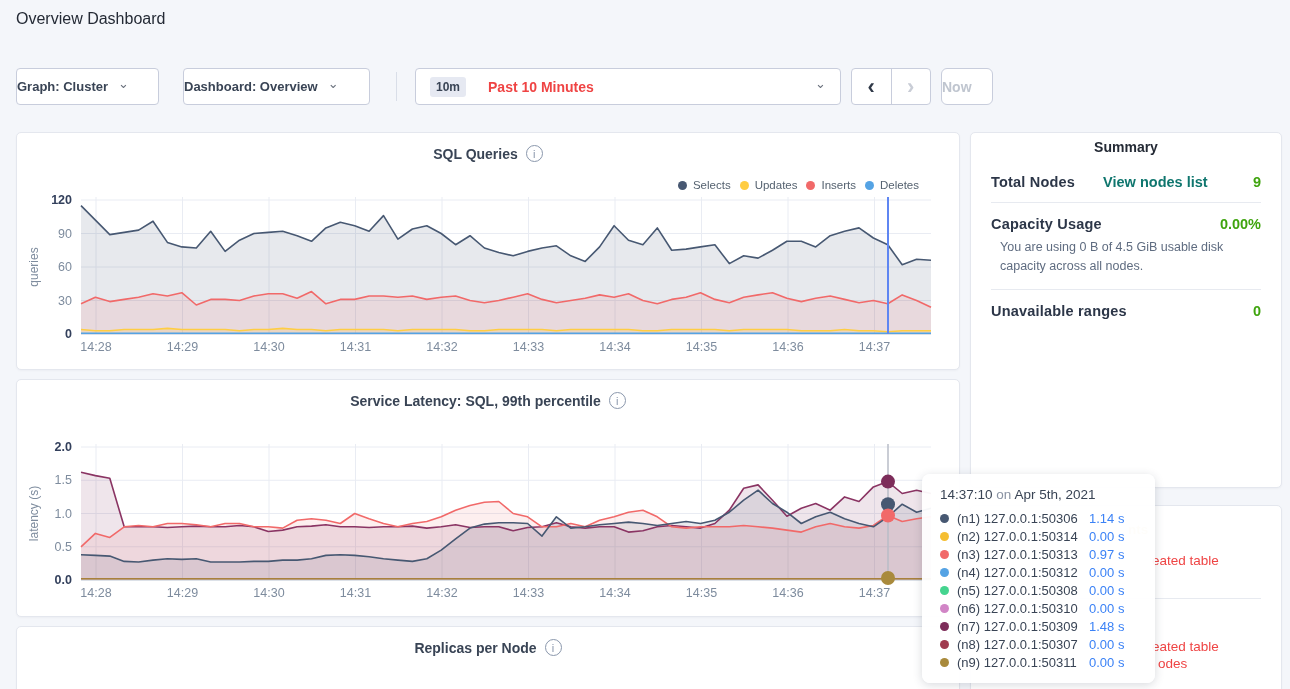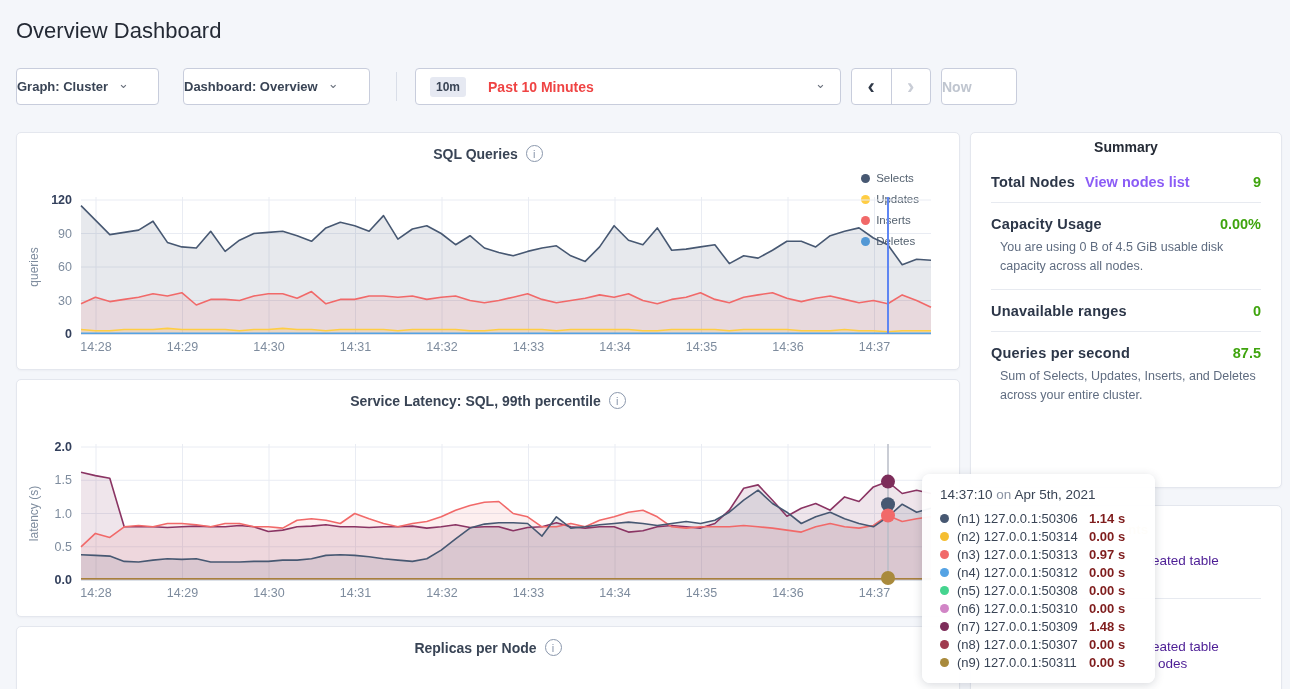--- a/index.html
+++ b/index.html
@@ -1,82 +1,82 @@
 <!DOCTYPE html>
 <html><head>
 <meta charset="utf-8">
 <style>
   * { margin:0; padding:0; box-sizing:border-box; }
   html,body { width:1290px; height:689px; overflow:hidden; }
   body { background:#f4f6fa; font-family:"Liberation Sans", sans-serif; color:#394455; position:relative; }
 
-  .page-title { position:absolute; left:16px; top:18px; font-size:22px; font-weight:500; color:#242a35; }
+  .page-title { position:absolute; left:16px; top:10px; font-size:16px; font-weight:500; color:#242a35; }
 
   
   .ctl-btn { position:absolute; top:68px; height:37px; background:#fff; border:1px solid #c8cddc; border-radius:4px;
              display:flex; align-items:center; justify-content:flex-start; gap:10px; font-size:13px; font-weight:bold;
              color:#394455; cursor:pointer; font-family:inherit; }
   .chev { color:#69707c; font-size:13px; line-height:8px; transform:translateY(-3px); font-weight:normal; }
   #graph-dd { left:16px; width:143px; }
   #dash-dd { left:183px; width:187px; }
   .vdiv { position:absolute; left:396px; top:72px; width:1px; height:29px; background:#d9dee8; }
   #timepicker { left:415px; width:426px; justify-content:flex-end; padding:16px 14px; }
   #timepicker .badge { background:#e6e9f2; color:#394455; font-size:12px; font-weight:bold; border-radius:3px; padding:3px 6px; }
   #timepicker .tlabel { font-size:14px; color:#ef4444; margin-left:12px; }
   #timepicker .chev { margin-left:auto; }
   .arrow-group { position:absolute; left:851px; top:68px; height:37px; width:80px; background:#fff;
                  border:1px solid #c8cddc; border-radius:4px; display:flex; }
   .arrow-group button { flex:1; background:none; border:none; font-size:22px; font-weight:bold; color:#2f3847;
                         cursor:pointer; line-height:33px; font-family:inherit; }
   .arrow-group button + button { border-left:1px solid #c8cddc; color:#c9cdd6; }
-  #now-btn { left:941px; width:76px; color:#bfc5cf; font-size:14px; }
+  #now-btn { left:941px; width:52px; color:#bfc5cf; font-size:14px;border-radius:6px; }
 
   
   .panel { position:absolute; background:#fff; border:1px solid #e4e7ee; border-radius:5px; box-shadow:0 1px 2px rgba(50,60,80,.04); }
   #panel-sql { left:16px; top:132px; width:944px; height:238px; }
   #panel-lat { left:16px; top:379px; width:944px; height:238px; }
   #panel-rep { left:16px; top:626px; width:944px; height:140px; }
   #summary-card { left:970px; top:132px; width:312px; height:356px; }
   #events-card { left:970px; top:505px; width:312px; height:220px; }
 
   .chart-head { position:absolute; top:12px; left:0; right:0; display:flex; align-items:center; justify-content:center; gap:8px; }
   .chart-title { font-size:14px; font-weight:bold; color:#394455; }
   .info-icon { width:17px; height:17px; border:1px solid #8a97ac; border-radius:50%; color:#8a97ac; font-size:11px;
                display:inline-flex; align-items:center; justify-content:center; cursor:pointer; }
-  .legend { position:absolute; top:39px; right:40px; display:flex; gap:9px;flex-direction:column; }
+  .legend { position:absolute; top:46px; right:40px; display:flex; gap:9px; }
   .legend-item { display:flex; align-items:center; gap:6px; font-size:11.5px; color:#556270; }
   .legend-dot { width:9px; height:9px; border-radius:50%; }
   svg.chart { position:absolute; left:0; top:0; }
   svg text { font-family:"Liberation Sans", sans-serif; }
 
   
   #summary-card { padding:2px 20px 10px; }
   .summary-title { text-align:center; font-size:14px; font-weight:bold; color:#242a35; padding:4px 0 6px; }
   .sum-row { padding:13px 0 12px; border-bottom:1px solid #e7eaf0; }
   .sum-row:last-child { border-bottom:none; }
   .sum-head { display:flex; align-items:flex-end; gap:10px; }
   .sum-label { font-size:14.5px; font-weight:bold; color:#2c3648; letter-spacing:.2px; }
-  .sum-link { font-size:14.5px; font-weight:bold; color:#8b5cf6; text-decoration:none; cursor:pointer; }
+  .sum-link { font-size:14.5px; font-weight:bold; color:#0f766e; text-decoration:none; cursor:pointer;margin-left:18px; }
   .sum-value { margin-left:auto; font-size:14.5px; font-weight:bold; color:#3fa40e; }
   .sum-desc { font-size:12.5px; color:#5f6c80; line-height:1.55; margin-top:6px; max-width:270px;margin-left:9px; }
 
   
-  .ev-frag { position:absolute; font-size:13.5px; color:#4c1d95; white-space:nowrap; }
+  .ev-frag { position:absolute; font-size:13.5px; color:#ef4444; white-space:nowrap; }
   .ev-div { position:absolute; left:20px; right:20px; height:1px; background:#e7eaf0; }
 
   
   #hover-tooltip { position:absolute; left:922px; top:474px; width:233px; min-height:204px;
                    background:rgba(255,255,255,.95); border-radius:8px; box-shadow:0 2px 10px rgba(40,50,70,.18);
                    padding:13px 14px 12px 18px; z-index:30; }
   .tt-head { font-size:13.5px; color:#394455; margin-bottom:7px; }
   .tt-head .tt-on { color:#8a93a3;margin-top:18px; }
   .tt-row { display:flex; align-items:center; gap:8px; height:18px; font-size:13px; color:#394455; }
   .tt-dot { width:9px; height:9px; border-radius:50%; flex:none; }
   .tt-node { width:124px; flex:none; }
-  .tt-val { font-weight:bold; color:#7f1d1d; }
+  .tt-val { font-weight:normal; color:#3b82f6; }
 </style>
 </head>
 <body>
 
 <div>
 
   <h1 class="page-title">Overview Dashboard</h1>
 
   <button class="ctl-btn" id="graph-dd">
     <span>Graph: Cluster</span>
@@ -246,27 +246,20 @@
             <span class="sum-value">0.00%</span>
           </div>
           <div class="sum-desc">You are using 0 B of 4.5 GiB usable disk capacity across all nodes.</div>
         </div>
         <div class="sum-row">
           <div class="sum-head">
             <span class="sum-label">Unavailable ranges</span>
             <span class="sum-value">0</span>
           </div>
         </div>
-        <div class="sum-row">
-          <div class="sum-head">
-            <span class="sum-label">Queries per second</span>
-            <span class="sum-value">87.5</span>
-          </div>
-          <div class="sum-desc">Sum of Selects, Updates, Inserts, and Deletes across your entire cluster.</div>
-        </div>
       </div>
   </aside>
 
   <aside class="panel" id="events-card">
       <span class="ev-frag" style="left: 157px; top: 16px; color: rgb(201, 168, 76); font-weight: bold; opacity: 0.55;">nts</span>
       <span class="ev-frag" style="left: 181px; top: 47px;">eated table</span>
       <span class="ev-frag" style="left: 181px; top: 133px;">eated table</span>
       <span class="ev-frag" style="left: 187px; top: 150px;">odes</span>
       <div class="ev-div" style="top: 92px;"></div>
     </aside>

